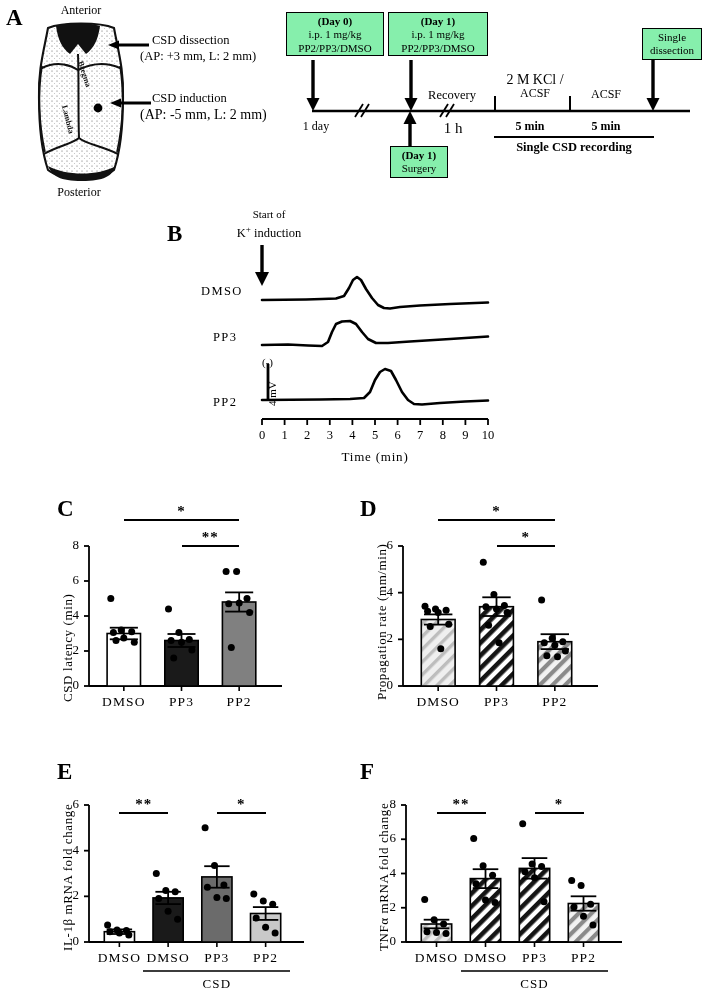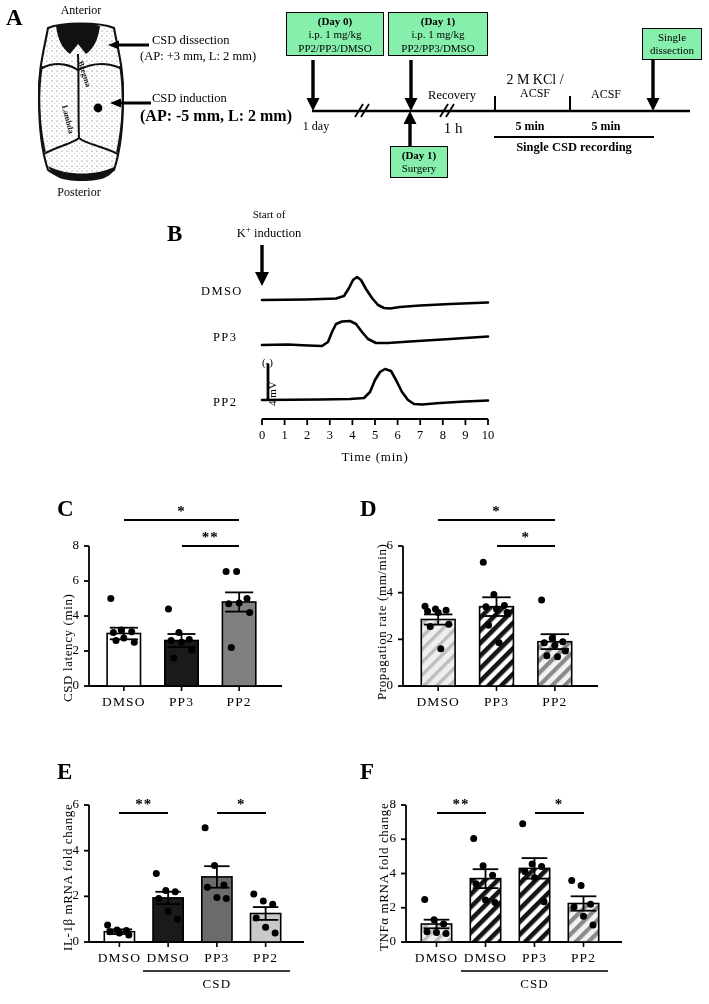--- a/index.html
+++ b/index.html
@@ -68,21 +68,21 @@
     <polygon points="0,7 11,2.5 11,11.5" fill="#000"></polygon>
   </svg>
   <div class="txt" style="left:152px;top:33px;font-size:12.5px;">CSD dissection</div>
   <div class="txt" style="left:140px;top:49px;font-size:12.5px;">(AP: +3 mm, L: 2 mm)</div>
 
   <svg style="position:absolute;left:110px;top:96px;" width="42" height="14">
     <line x1="41" y1="7" x2="9" y2="7" stroke="#000" stroke-width="3"></line>
     <polygon points="0,7 11,2.5 11,11.5" fill="#000"></polygon>
   </svg>
   <div class="txt" style="left:152px;top:91px;font-size:12.5px;">CSD induction</div>
-  <div class="txt" style="left:140px;top:107px;font-size:16px;font-weight:bold;">(AP: -5 mm, L: 2 mm)</div>
+  <div class="txt" style="left:140px;top:107px;font-size:14px;">(AP: -5 mm, L: 2 mm)</div>
 
   <div class="box" style="left:286px;top:12px;width:98px;height:44px;">
     <div class="bold">(Day 0)</div>
     <div>i.p. 1 mg/kg</div>
     <div>PP2/PP3/DMSO</div>
   </div>
   <div class="box" style="left:388px;top:12px;width:100px;height:44px;">
     <div class="bold">(Day 1)</div>
     <div>i.p. 1 mg/kg</div>
     <div>PP2/PP3/DMSO</div>

